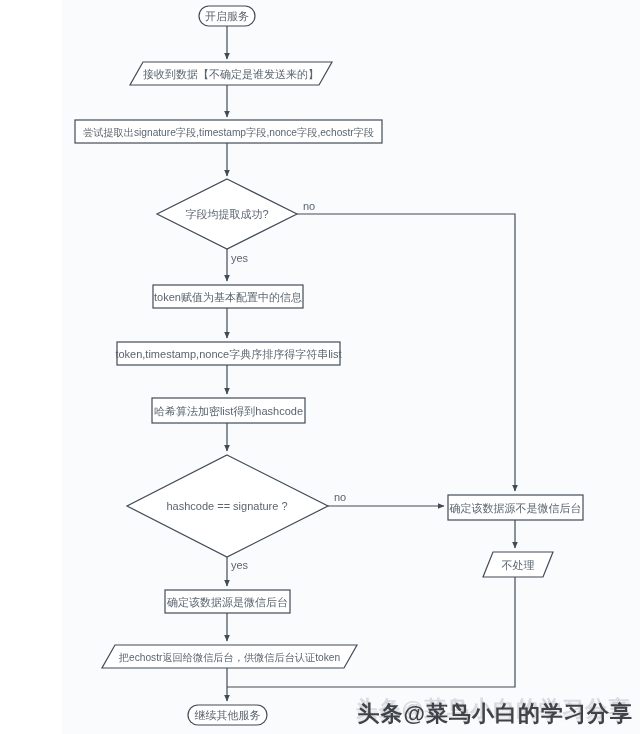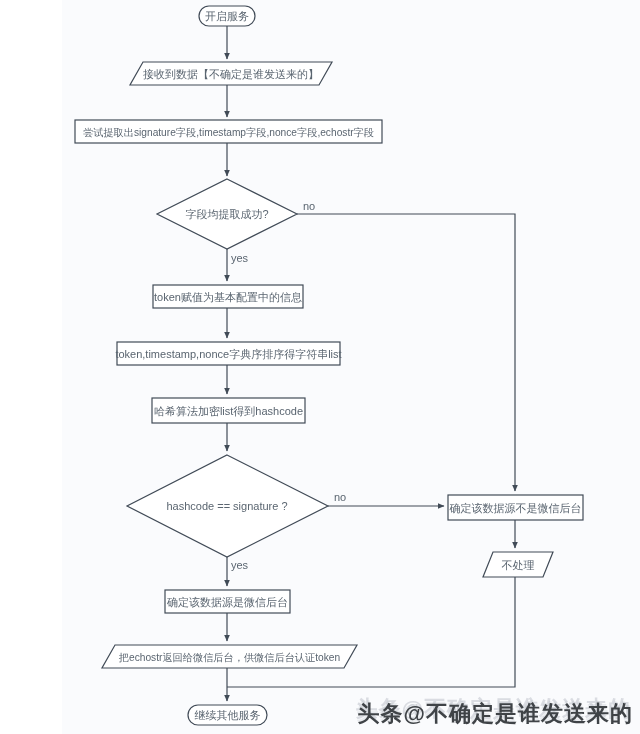--- a/index.html
+++ b/index.html
@@ -111,13 +111,13 @@
   <rect class="shape" x="165" y="590" width="125" height="23"></rect>
   <text class="node" x="227.5" y="605.5">确定该数据源是微信后台</text>
 
   <polygon class="shape" points="115,645 357,645 344,668 102,668"></polygon>
   <text class="node small" x="229.5" y="660.5">把echostr返回给微信后台，供微信后台认证token</text>
 
   <rect class="shape" x="188" y="705" width="79" height="20" rx="10" ry="10"></rect>
   <text class="node" x="227.5" y="719">继续其他服务</text>
 </svg>
 
-<div class="watermark">头条@不确定是谁发送来的</div>
+<div class="watermark">头条@菜鸟小白的学习分享</div>
 
 </body></html>

